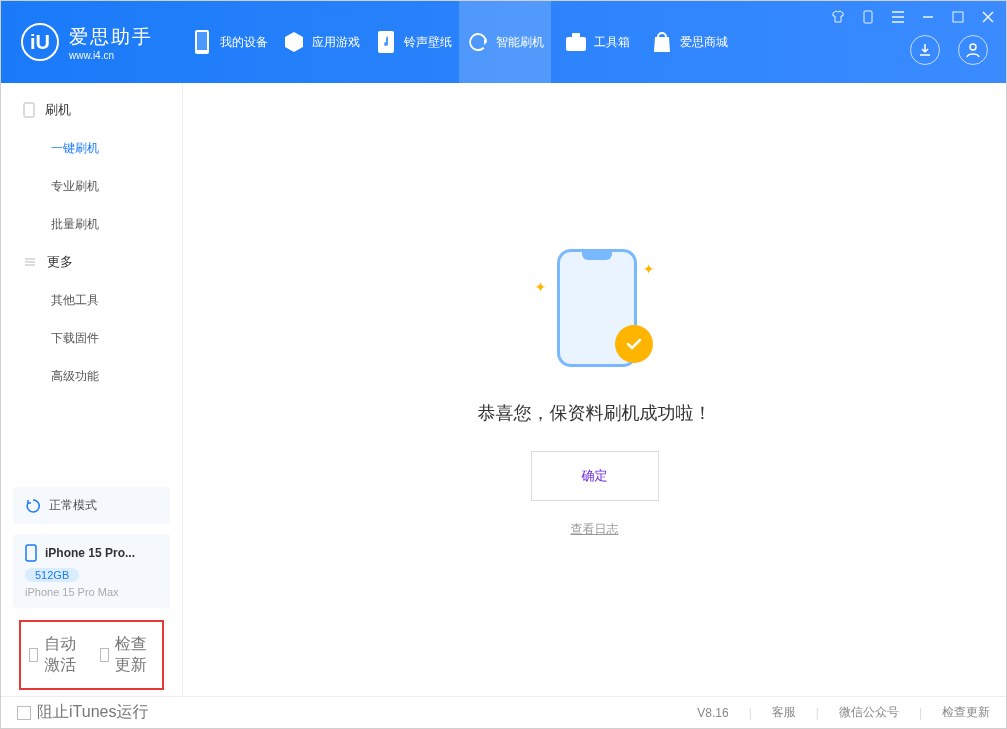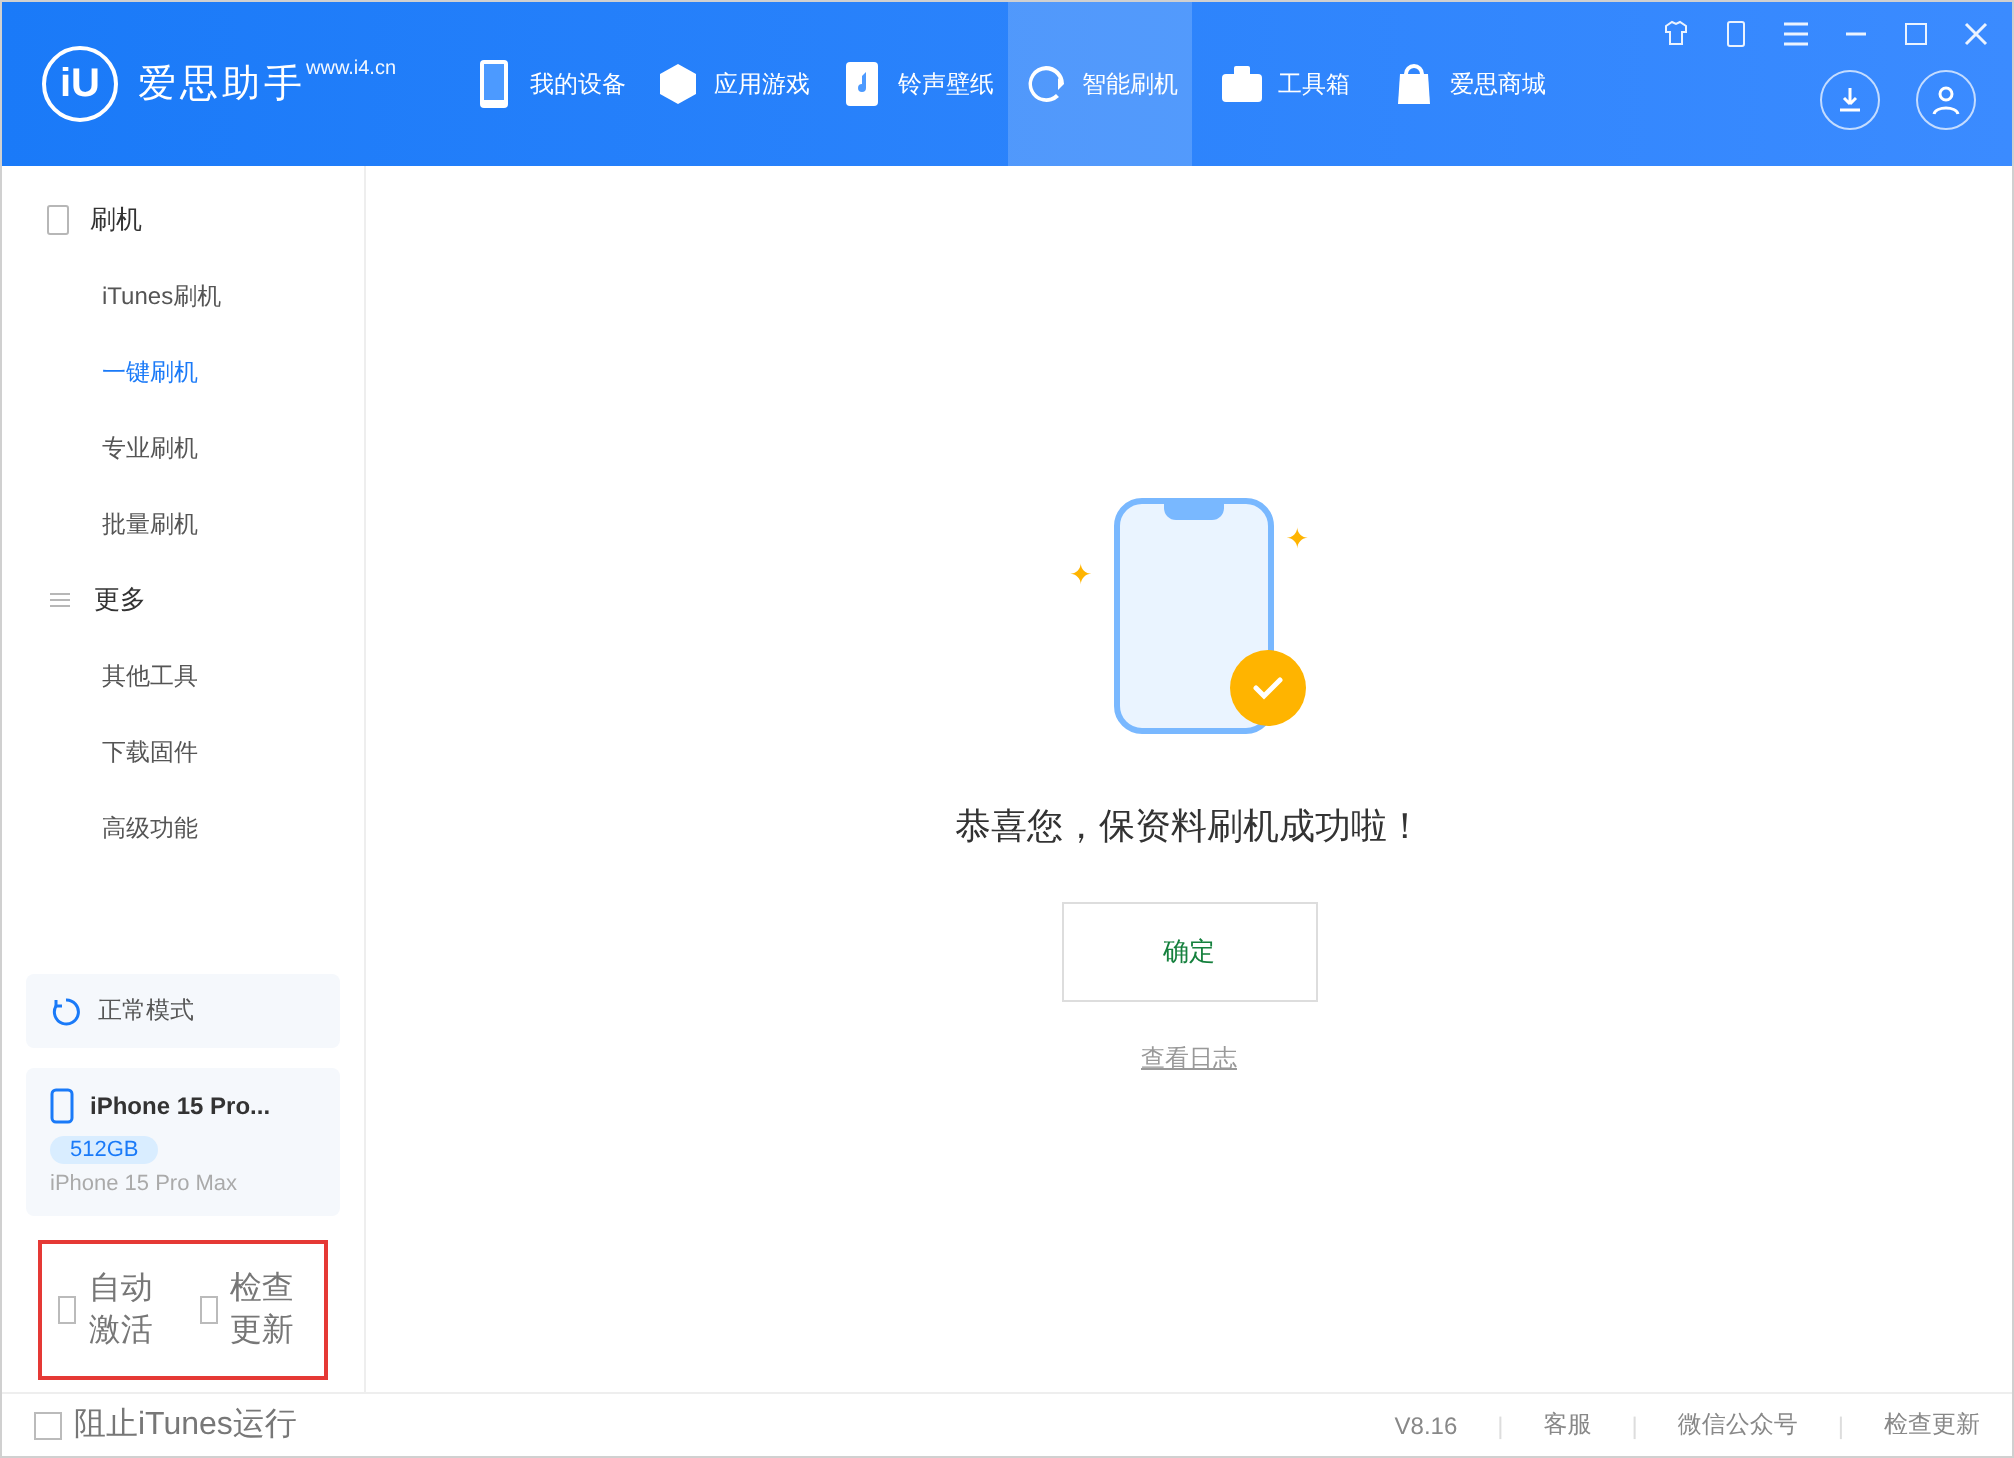--- a/index.html
+++ b/index.html
@@ -1,21 +1,21 @@
 <!DOCTYPE html>
 <html><head>
   <meta charset="utf-8">
   <style>
     *{margin:0;padding:0;box-sizing:border-box;font-family:"Microsoft YaHei","PingFang SC",sans-serif}
     body{width:1007px;height:729px;overflow:hidden;background:#fff}
     .window{width:1007px;height:729px;display:flex;flex-direction:column;border:1px solid #d0d0d0}
     .header{height:82px;background:linear-gradient(to right,#1a7af8,#3b8bff);display:flex;align-items:center;color:#fff;position:relative}
     .logo{display:flex;align-items:center;margin-left:20px;margin-right:30px}
     .logo-icon{width:38px;height:38px;border:2px solid #fff;border-radius:50%;display:flex;align-items:center;justify-content:center;font-size:20px;font-weight:bold;margin-right:10px}
-    .logo-text{display:flex;flex-direction:row}
+    .logo-text{display:flex;flex-direction:column}
     .logo-title{font-size:19px;font-weight:normal;letter-spacing:2px}
     .logo-sub{font-size:10px;opacity:0.95}
     .tabs{display:flex;height:100%}
     .tab{width:92px;height:100%;display:flex;flex-direction:row;align-items:center;justify-content:center;cursor:pointer;gap:6px}
     .tab.active{background:rgba(255,255,255,0.18)}
     .tab-icon{width:24px;height:24px;display:flex;align-items:center;justify-content:center}
     .tab-label{font-size:12px}
     .win-controls{position:absolute;right:10px;top:8px;display:flex;gap:14px;align-items:center}
     .win-btn{width:16px;height:16px;cursor:pointer;opacity:0.9;display:flex;align-items:center;justify-content:center}
     .header-right{position:absolute;right:18px;bottom:18px;display:flex;gap:18px}
@@ -39,21 +39,21 @@
     .chk{display:flex;align-items:center;gap:6px;font-size:16px;color:#777;cursor:pointer}
     .chk-box{width:14px;height:14px;border:1px solid #bbb;background:#fff}
     .main{flex:1;display:flex;flex-direction:column;align-items:center;justify-content:center;position:relative}
     .success-ill{width:120px;height:140px;position:relative;margin-bottom:20px}
     .phone-shape{position:absolute;left:22px;top:8px;width:80px;height:118px;border:3px solid #79b8ff;border-radius:14px;background:#eaf4ff}
     .phone-notch{position:absolute;left:50%;transform:translateX(-50%);top:0;width:30px;height:8px;background:#79b8ff;border-radius:0 0 6px 6px}
     .check-badge{position:absolute;right:2px;bottom:18px;width:38px;height:38px;background:#ffb400;border-radius:50%;display:flex;align-items:center;justify-content:center}
     .sparkle{position:absolute;color:#ffb400;font-size:14px}
     .sp1{left:0;top:38px}.sp2{right:0;top:20px}
     .success-text{font-size:18px;color:#333;margin-bottom:26px}
-    .ok-btn{width:128px;height:50px;border:1px solid #ddd;background:#fff;font-size:13px;color:#15803d;cursor:pointer;margin-bottom:20px}
+    .ok-btn{width:128px;height:50px;border:1px solid #ddd;background:#fff;font-size:13px;color:#6d28d9;cursor:pointer;margin-bottom:20px}
     .log-link{font-size:12px;color:#999;cursor:pointer;text-decoration:underline}
     .footer{height:32px;border-top:1px solid #eee;display:flex;align-items:center;padding:0 16px;font-size:12px;color:#888}
     .footer-left{display:flex;align-items:center;gap:6px}
     .footer-right{margin-left:auto;display:flex;align-items:center;gap:20px}
     .fsep{color:#ddd}
     svg{display:block}
   </style>
 </head>
 <body>
 
@@ -172,23 +172,20 @@
     <div class="sidebar">
       <div class="side-scroll">
         <div class="side-item group">
           <span class="side-icon">
               <svg width="12" height="16">
                 <rect x="1" y="1" width="10" height="14" rx="1" fill="none" stroke="#888"></rect>
               </svg>
             </span>
           <span>刷机</span>
         </div>
-        <div class="side-item sub">
-            <span>iTunes刷机</span>
-          </div>
         <div class="side-item sub active">
             <span>一键刷机</span>
           </div>
         <div class="side-item sub">
             <span>专业刷机</span>
           </div>
         <div class="side-item sub">
             <span>批量刷机</span>
           </div>
         <div class="side-item group">

